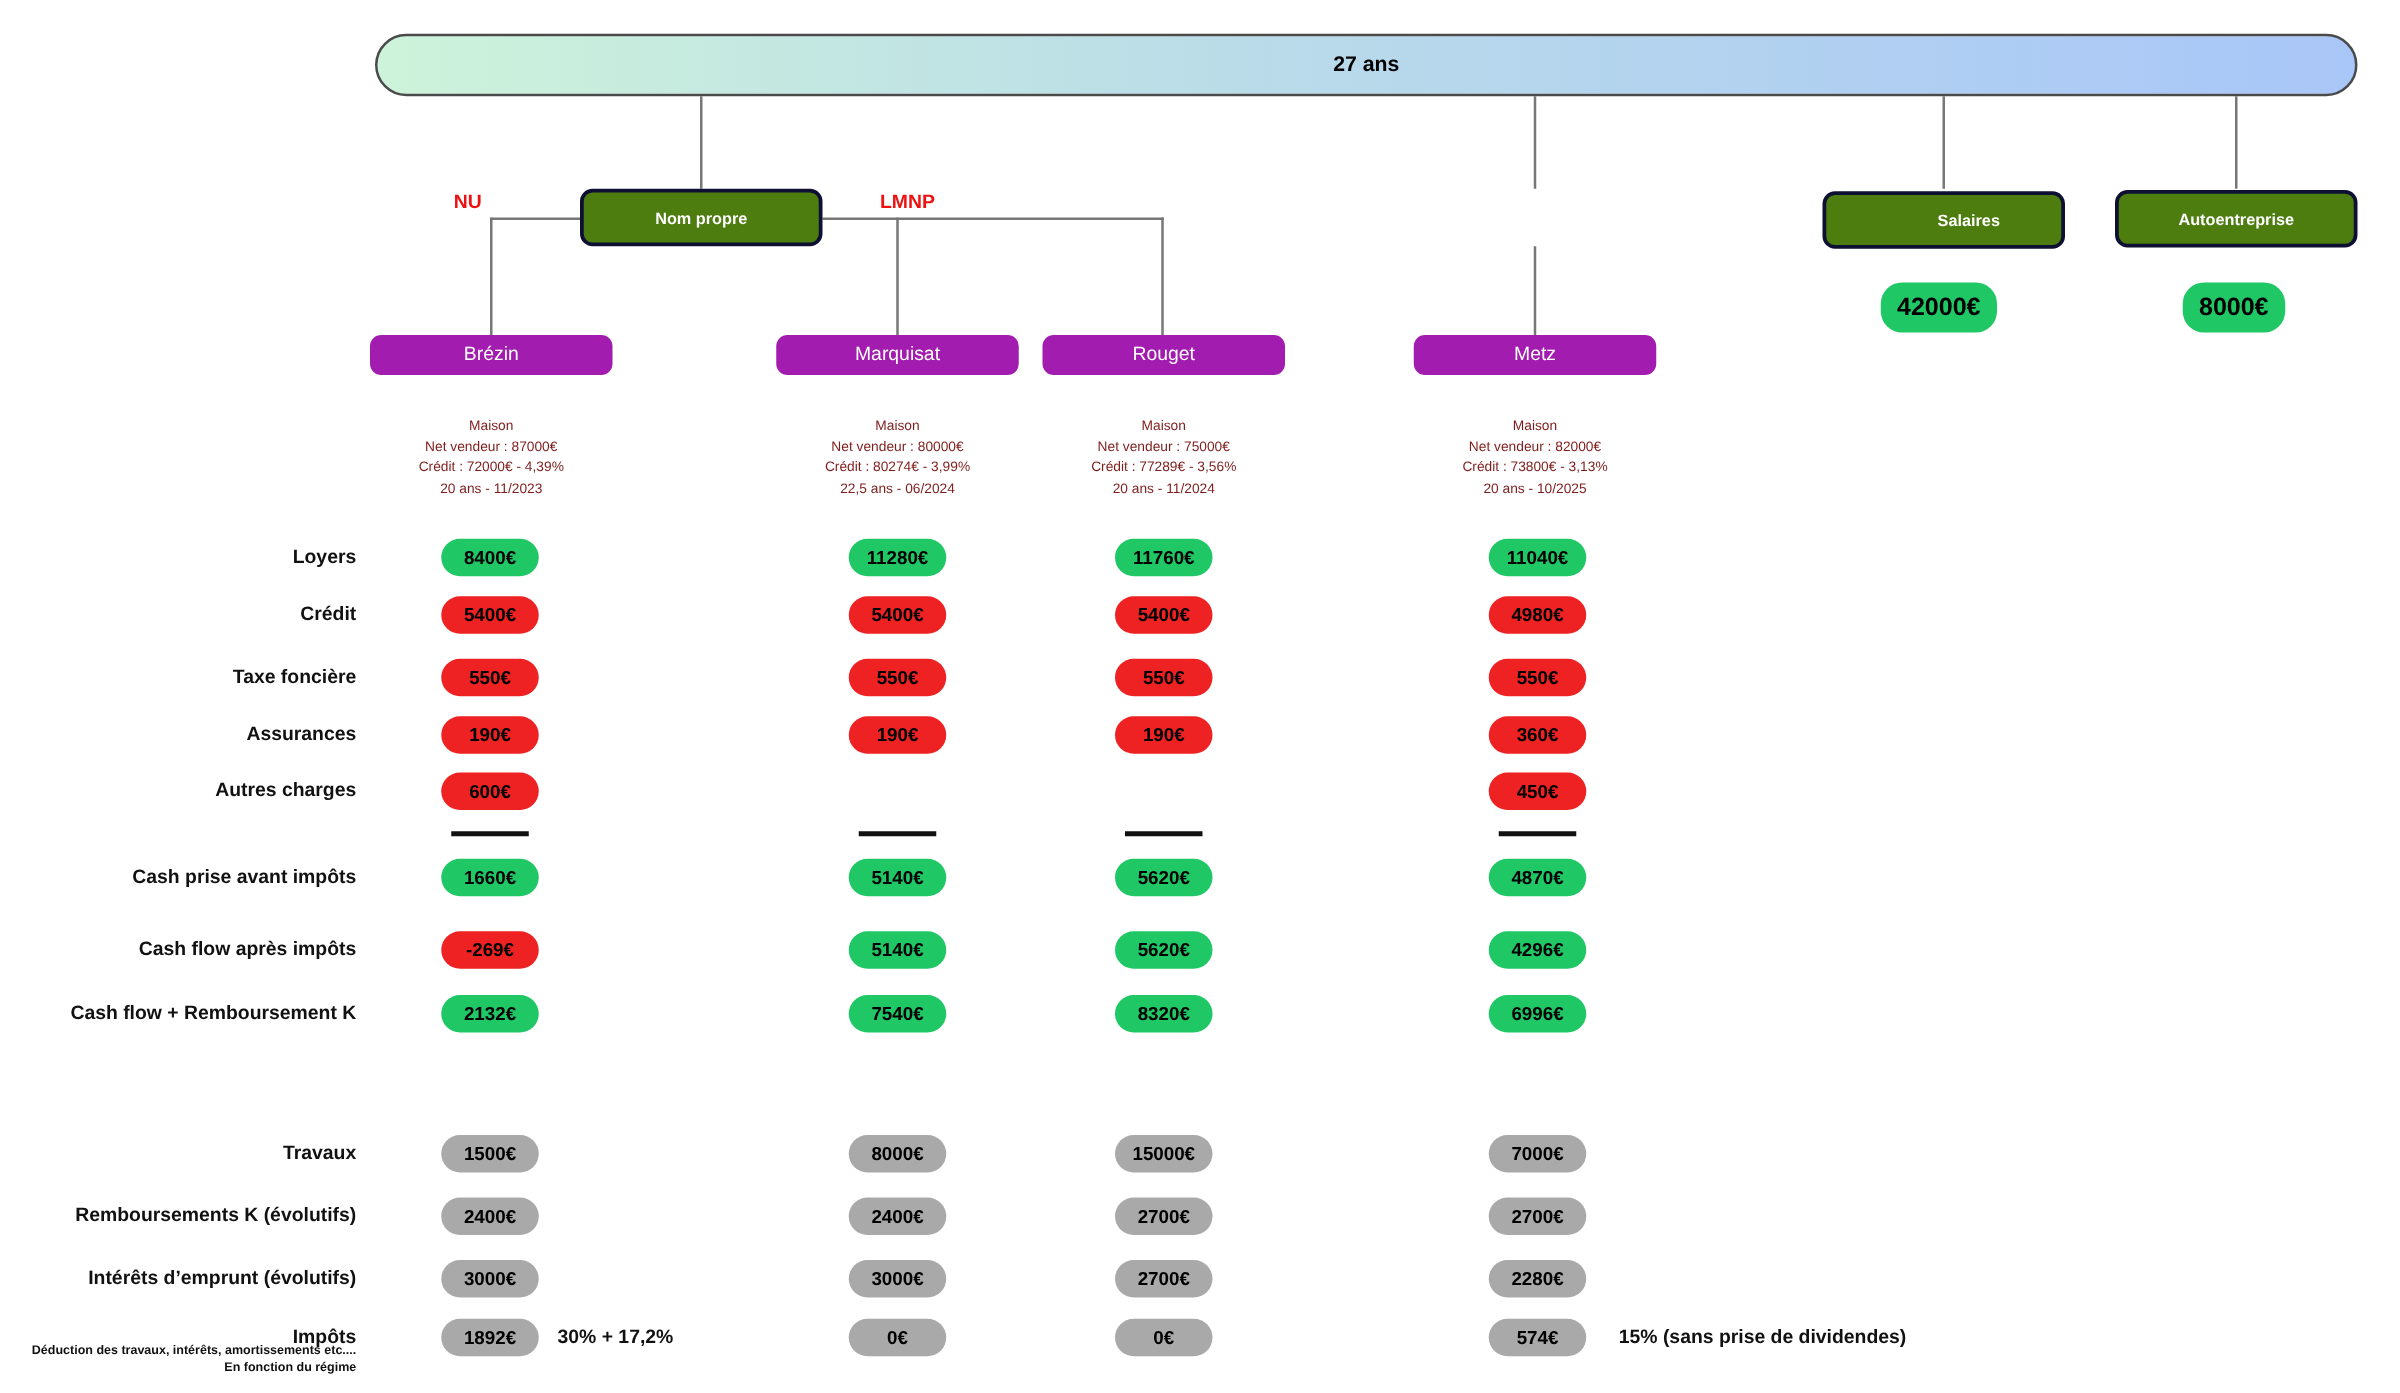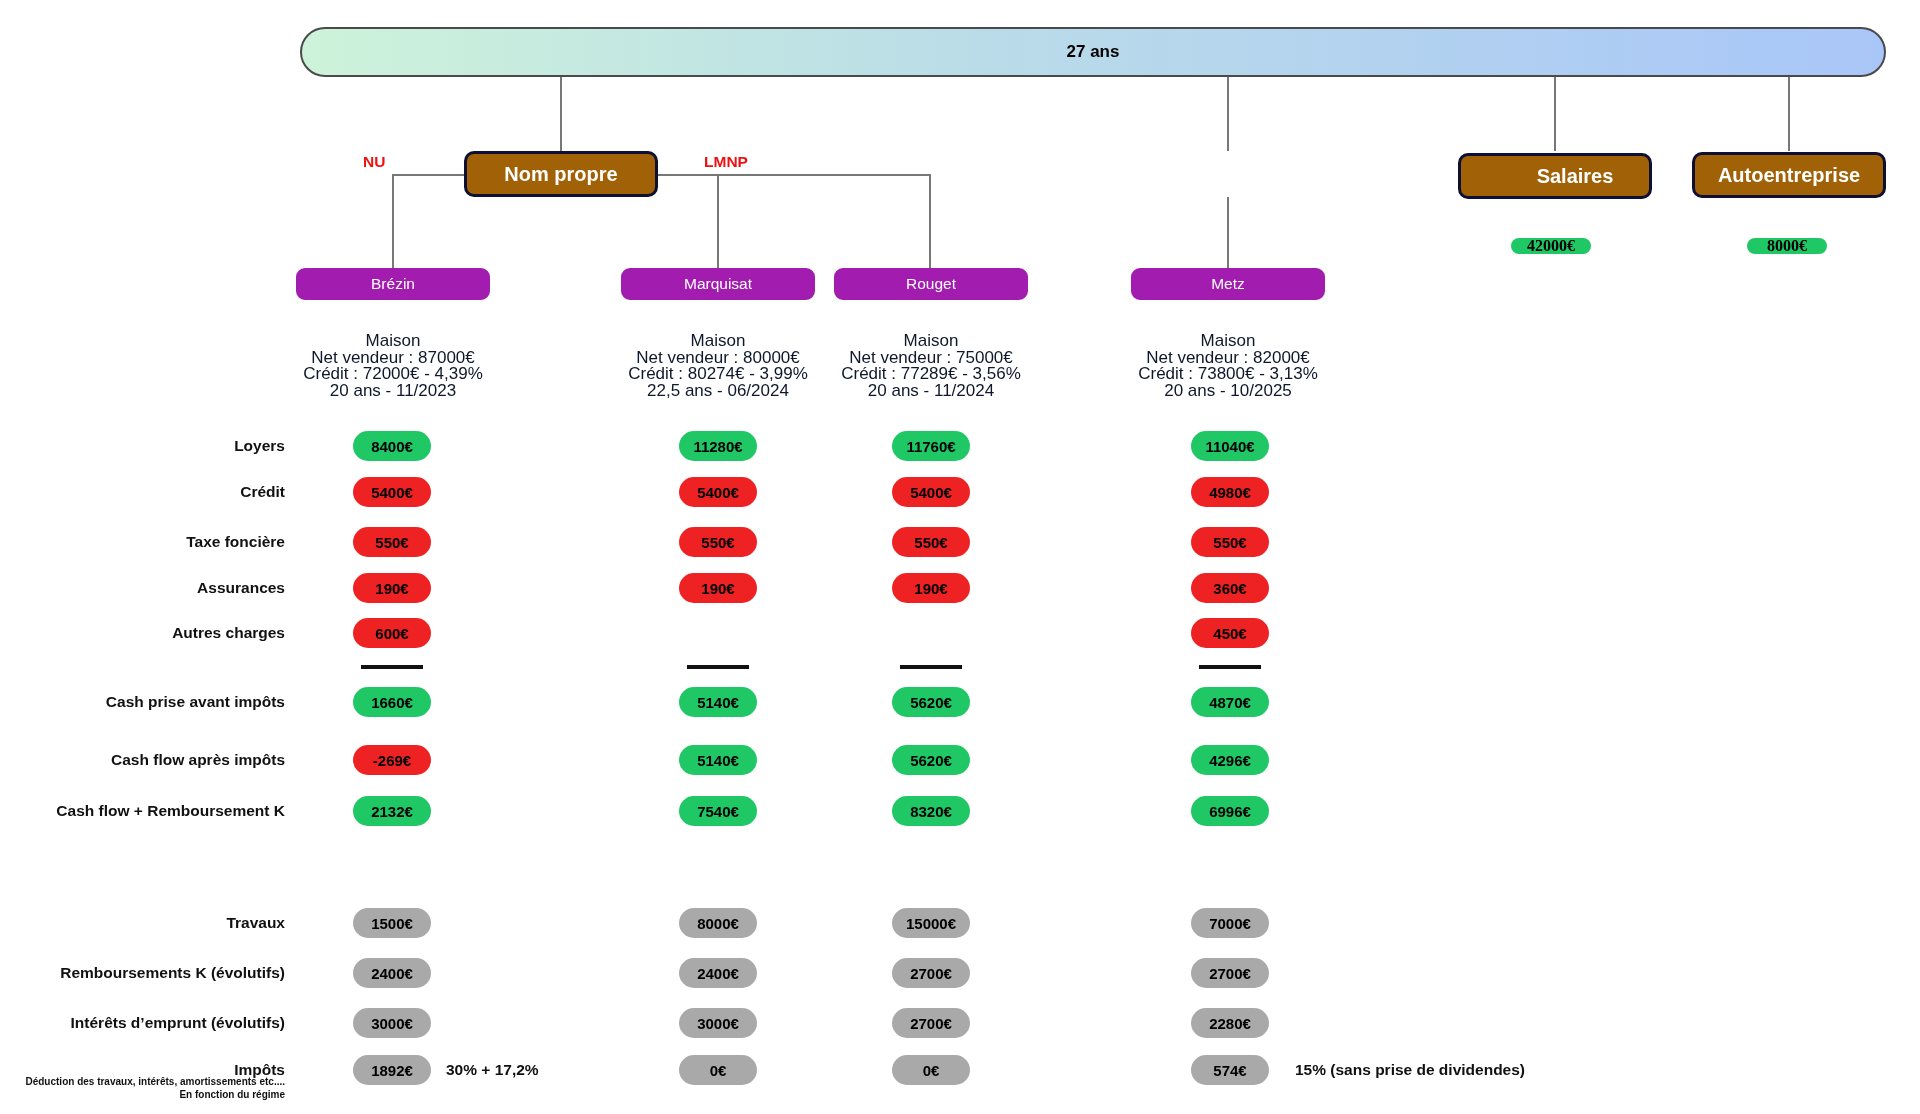--- a/index.html
+++ b/index.html
@@ -10,41 +10,41 @@
   .topbar{position:absolute;left:300px;top:27px;width:1586px;height:50px;border-radius:25px;
     background:linear-gradient(90deg,#cdf3da 0%,#b9dbe9 45%,#a9c6f8 100%);
     border:2px solid #4a4a4a;display:flex;align-items:center;justify-content:center;
     font-weight:700;font-size:17px;color:#000;box-sizing:border-box;}
 
   
   .vline{position:absolute;width:2px;background:#777;}
   .hline{position:absolute;height:2px;background:#777;}
 
   
-  .ebox{position:absolute;width:194px;height:46px;background:#a16207;border:3px solid #0d1033;
-    border-radius:10px;color:#fff;font-weight:700;font-size:20px;display:flex;align-items:center;
+  .ebox{position:absolute;width:194px;height:46px;background:#4d7c0f;border:3px solid #0d1033;
+    border-radius:10px;color:#fff;font-weight:700;font-size:13px;display:flex;align-items:center;
     justify-content:center;box-sizing:border-box;}
   
   .pbox{position:absolute;width:194px;height:32px;background:#a21caf;border:2px solid #a21caf;
     border-radius:9px;color:#fff;font-weight:400;font-size:15.5px;display:flex;align-items:center;
     justify-content:center;box-sizing:border-box;}
 
   .regime{position:absolute;color:#ee1111;font-weight:700;font-size:15.5px;}
 
   .details{position:absolute;width:300px;transform:translateX(-50%);text-align:center;
-    font-size:17px;line-height:16.5px;color:#0f172a;top:333px;}
+    font-size:11px;line-height:16.5px;color:#7f1d1d;top:333px;}
 
   
   .pill{position:absolute;transform:translate(-50%,-50%);height:30px;min-width:78px;
     padding:0 13px;border-radius:16px;display:inline-flex;align-items:center;justify-content:center;
     font-weight:700;font-size:15px;color:#000;box-sizing:border-box;white-space:nowrap;}
   .pill[data-color="green"]{background:#1fc765;}
   .pill[data-color="red"]{background:#ee2222;}
   .pill[data-color="gray"]{background:#a9a9a9;}
-  .inc{height:16px;min-width:80px;border-radius:17px;font-size:16px;font-family:Liberation Serif, serif;}
+  .inc{height:40px;min-width:80px;border-radius:17px;font-size:20px;}
 
   
   .c0{left:392px;}.c1{left:718px;}.c2{left:931px;}.c3{left:1230px;}
   
   .r0{top:446px;}.r1{top:492px;}.r2{top:542px;}.r3{top:588px;}.r4{top:633px;}
   .r5{top:702px;}.r6{top:760px;}.r7{top:811px;}
   .r8{top:923px;}.r9{top:973px;}.r10{top:1023px;}.r11{top:1070px;}
 
   .sep{position:absolute;width:62px;height:4px;background:#111;transform:translateX(-50%);top:665px;}
 

